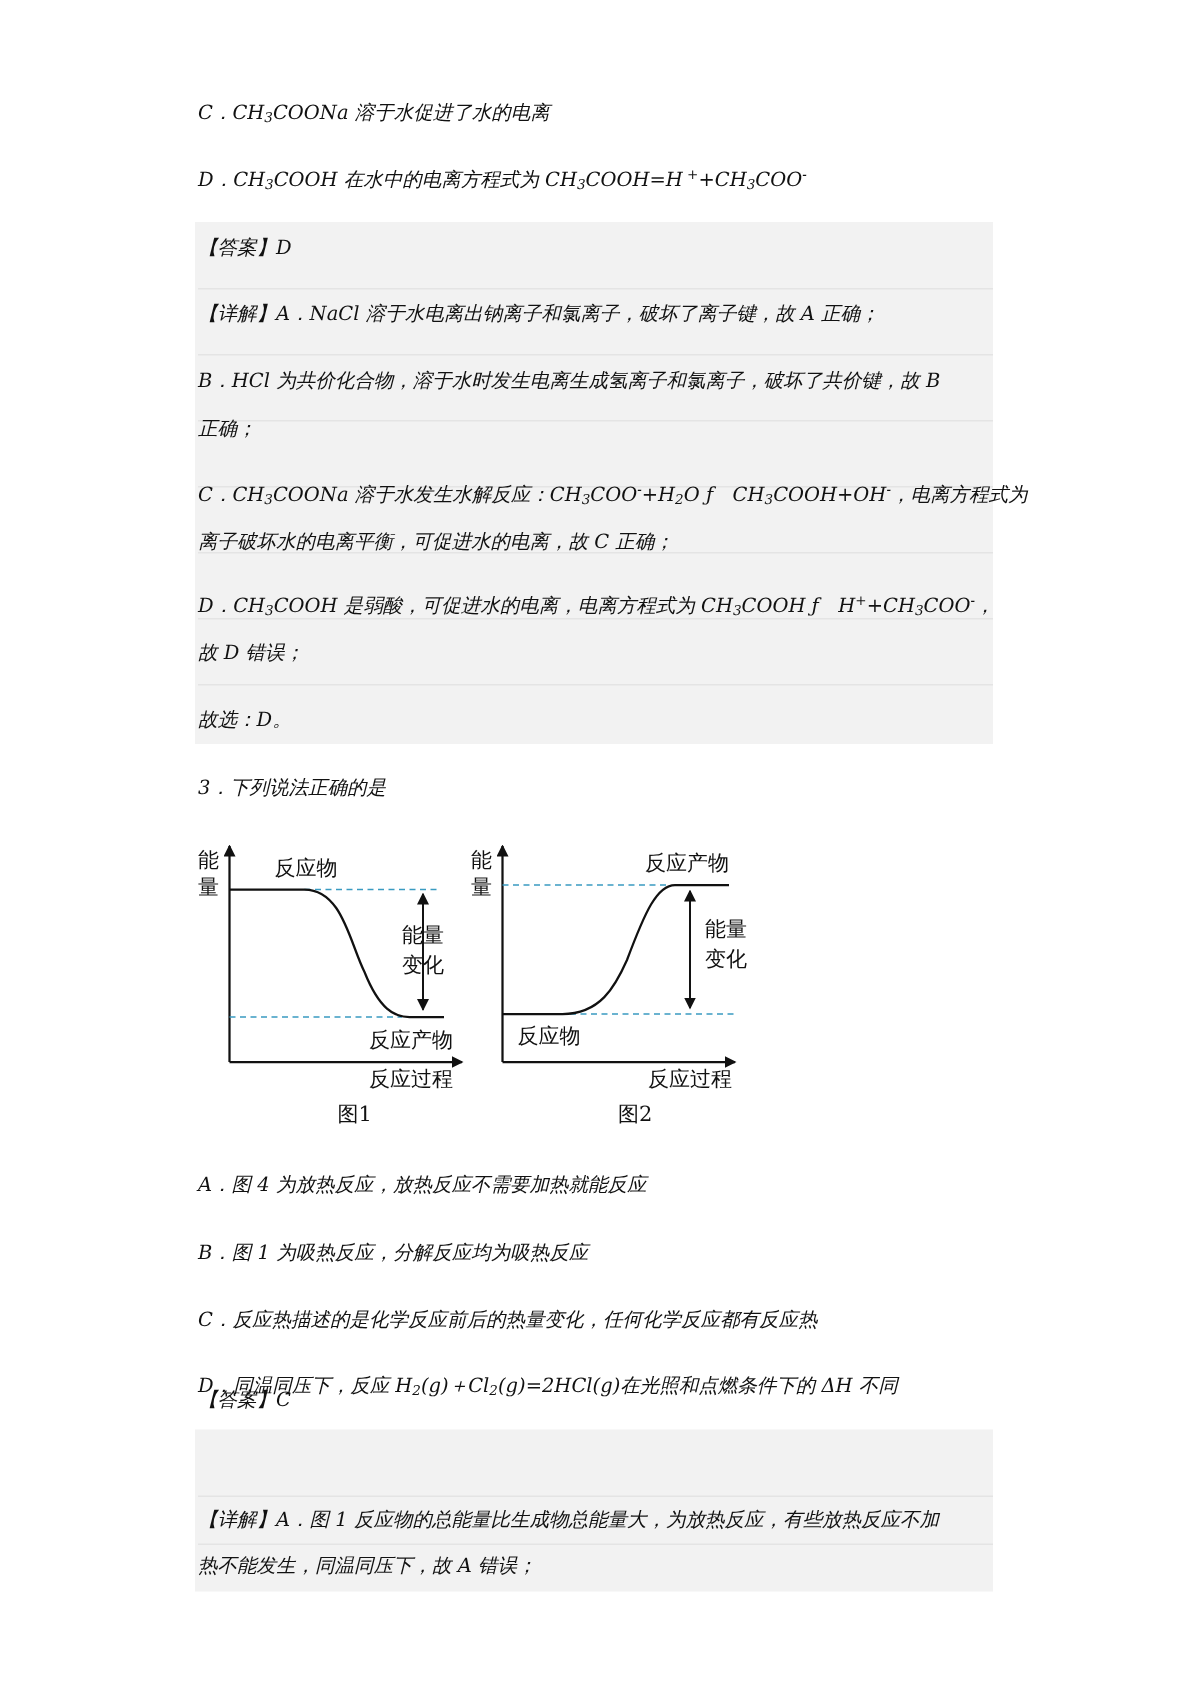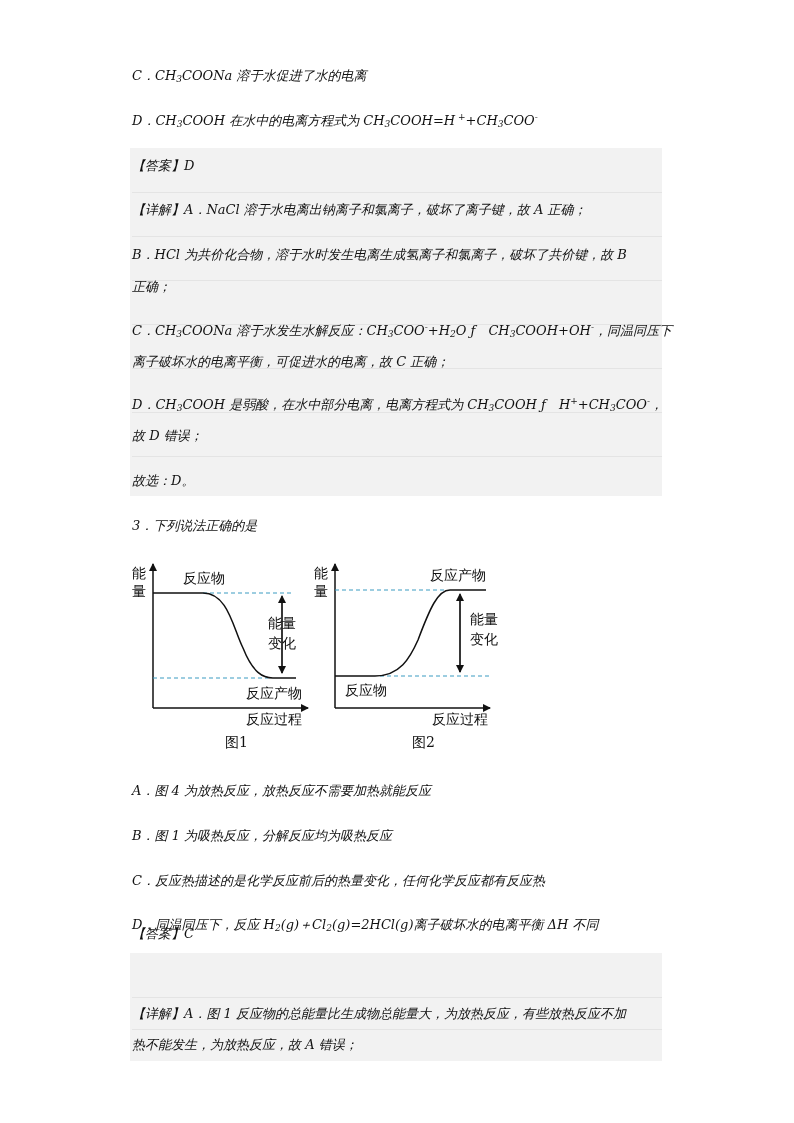--- a/index.html
+++ b/index.html
@@ -28,23 +28,23 @@
   <div class="row" style="top:132px; height:44px;"></div>
   <div class="row" style="top:176px; height:44px;"></div>
   <div class="row" style="top:220px; height:44px;"></div>
   <div class="row" style="top:264px; height:44px;"></div>
 </div>
 
 <div class="line" style="top:157px"><span>【答案】</span><span>D</span></div>
 <div class="line" style="top:201px">【详解】A．NaCl 溶于水电离出钠离子和氯离子，破坏了离子键，故 A 正确；</div>
 <div class="line" style="top:246px">B．HCl 为共价化合物，溶于水时发生电离生成氢离子和氯离子，破坏了共价键，故 B</div>
 <div class="line" style="top:278px">正确；</div>
-<div class="line" style="top:322px"><span>C．CH</span><sub>3</sub><span>COONa 溶于水发生水解反应：CH</span><sub>3</sub><span>COO</span><sup>-</sup><span>+H</span><sub>2</sub><span>O ƒ　CH</span><sub>3</sub><span>COOH+OH</span><sup>-</sup><span>，同温同压下</span></div>
+<div class="line" style="top:322px"><span>C．CH</span><sub>3</sub><span>COONa 溶于水发生水解反应：CH</span><sub>3</sub><span>COO</span><sup>-</sup><span>+H</span><sub>2</sub><span>O ƒ　CH</span><sub>3</sub><span>COOH+OH</span><sup>-</sup><span>，电离方程式为</span></div>
 <div class="line" style="top:353px">离子破坏水的电离平衡，可促进水的电离，故 C 正确；</div>
-<div class="line" style="top:396px"><span>D．CH</span><sub>3</sub><span>COOH 是弱酸，在水中部分电离，电离方程式为 CH</span><sub>3</sub><span>COOH ƒ　H</span><sup>+</sup><span>+CH</span><sub>3</sub><span>COO</span><sup>-</sup><span>，</span></div>
+<div class="line" style="top:396px"><span>D．CH</span><sub>3</sub><span>COOH 是弱酸，可促进水的电离，电离方程式为 CH</span><sub>3</sub><span>COOH ƒ　H</span><sup>+</sup><span>+CH</span><sub>3</sub><span>COO</span><sup>-</sup><span>，</span></div>
 <div class="line" style="top:427px">故 D 错误；</div>
 <div class="line" style="top:472px">故选：D。</div>
 
 <div class="line" style="top:517px">3．下列说法正确的是</div>
 
 <svg class="diagram" width="380" height="200" viewBox="0 0 380 200">
   <defs>
     <marker id="ah" markerWidth="8" markerHeight="8" refX="7" refY="4" orient="auto" markerUnits="userSpaceOnUse">
       <path d="M0,0 L8,4 L0,8 Z" fill="#111"></path>
     </marker>
@@ -83,21 +83,21 @@
     <text x="160" y="86">变化</text>
     <text x="35" y="137">反应物</text>
     <text x="122" y="166">反应过程</text>
     <text class="caption" x="102" y="189">图2</text>
   </g>
 </svg>
 
 <div class="line" style="top:782px">A．图 4 为放热反应，放热反应不需要加热就能反应</div>
 <div class="line" style="top:827px">B．图 1 为吸热反应，分解反应均为吸热反应</div>
 <div class="line" style="top:872px">C．反应热描述的是化学反应前后的热量变化，任何化学反应都有反应热</div>
-<div class="line" style="top:916px"><span>D．同温同压下，反应 H</span><sub>2</sub><span>(g)＋Cl</span><sub>2</sub><span>(g)=2HCl(g)离子破坏水的电离平衡 ΔH 不同</span></div>
+<div class="line" style="top:916px"><span>D．同温同压下，反应 H</span><sub>2</sub><span>(g)＋Cl</span><sub>2</sub><span>(g)=2HCl(g)在光照和点燃条件下的 ΔH 不同</span></div>
 
 <div class="gray" style="top:953px; height:108px;">
   <div class="row" style="top:0; height:44px;"></div>
   <div class="row" style="top:44px; height:32px;"></div>
 </div>
 <div class="line" style="top:925px"><span>【答案】</span><span>C</span></div>
 <div class="line" style="top:1005px">【详解】A．图 1 反应物的总能量比生成物总能量大，为放热反应，有些放热反应不加</div>
-<div class="line" style="top:1036px">热不能发生，为放热反应，故 A 错误；</div>
+<div class="line" style="top:1036px">热不能发生，同温同压下，故 A 错误；</div>
 
 </body></html>

